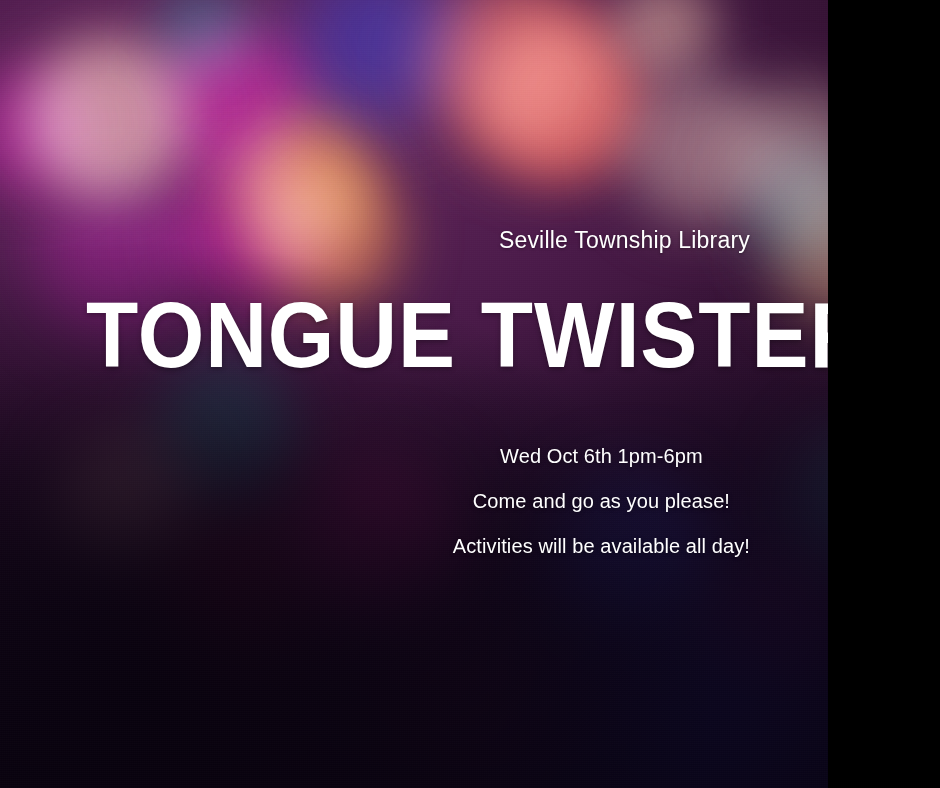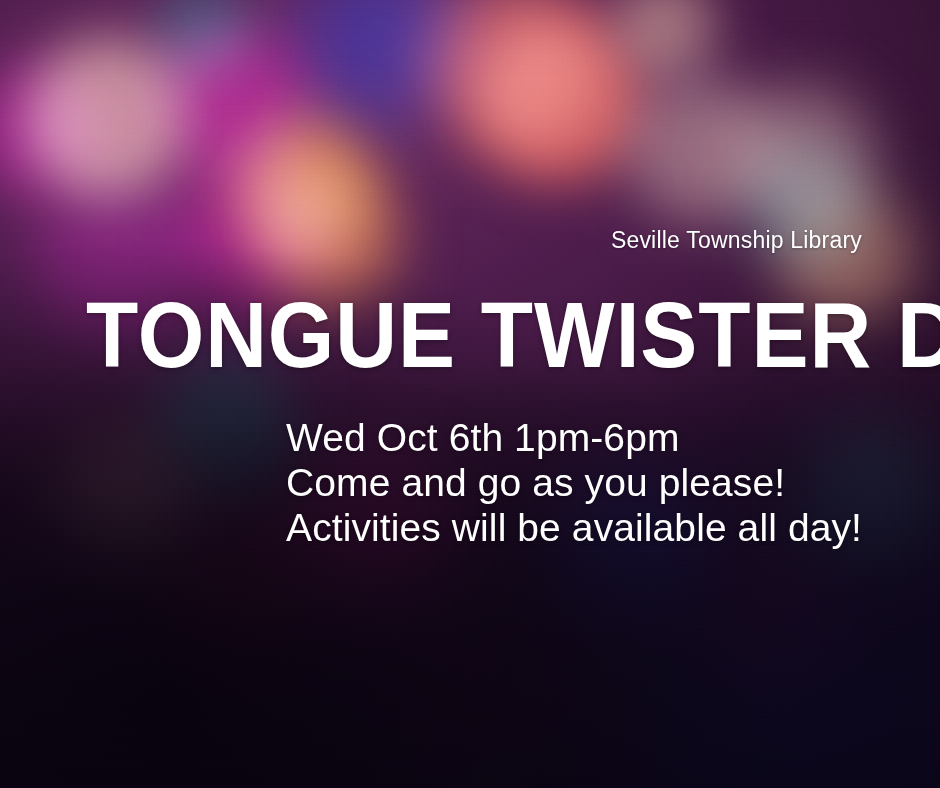--- a/index.html
+++ b/index.html
@@ -7,21 +7,21 @@
     margin: 0;
     padding: 0;
     background: #000;
   }
   body {
     font-family: "Liberation Sans", sans-serif;
   }
 
   .poster {
     position: relative;
-    width: 940px;
+    width: 828px;
     height: 788px;
     overflow: hidden;
     background: #2a0f2e;
     user-select: none;
   }
 
   
   .bg-base {
     position: absolute;
     inset: 0;
@@ -94,24 +94,24 @@
     letter-spacing: 1px;
     white-space: nowrap;
     transform: scaleX(0.93);
     transform-origin: left center;
     text-shadow: 0 2px 6px rgba(0,0,0,0.30);
   }
 
   .details {
     position: absolute;
     right: 78px;
-    top: 415px;
-    text-align: left;
+    top: 434px;
+    text-align: center;
     color: #ffffff;
-    font-size: 39px;
+    font-size: 20px;
     font-weight: 400;
     line-height: 45px;
     letter-spacing: 0.1px;
     text-shadow: 0 1px 4px rgba(0,0,0,0.35);
   }
   .details .line { white-space: nowrap; }
 </style>
 </head>
 <body>
 

